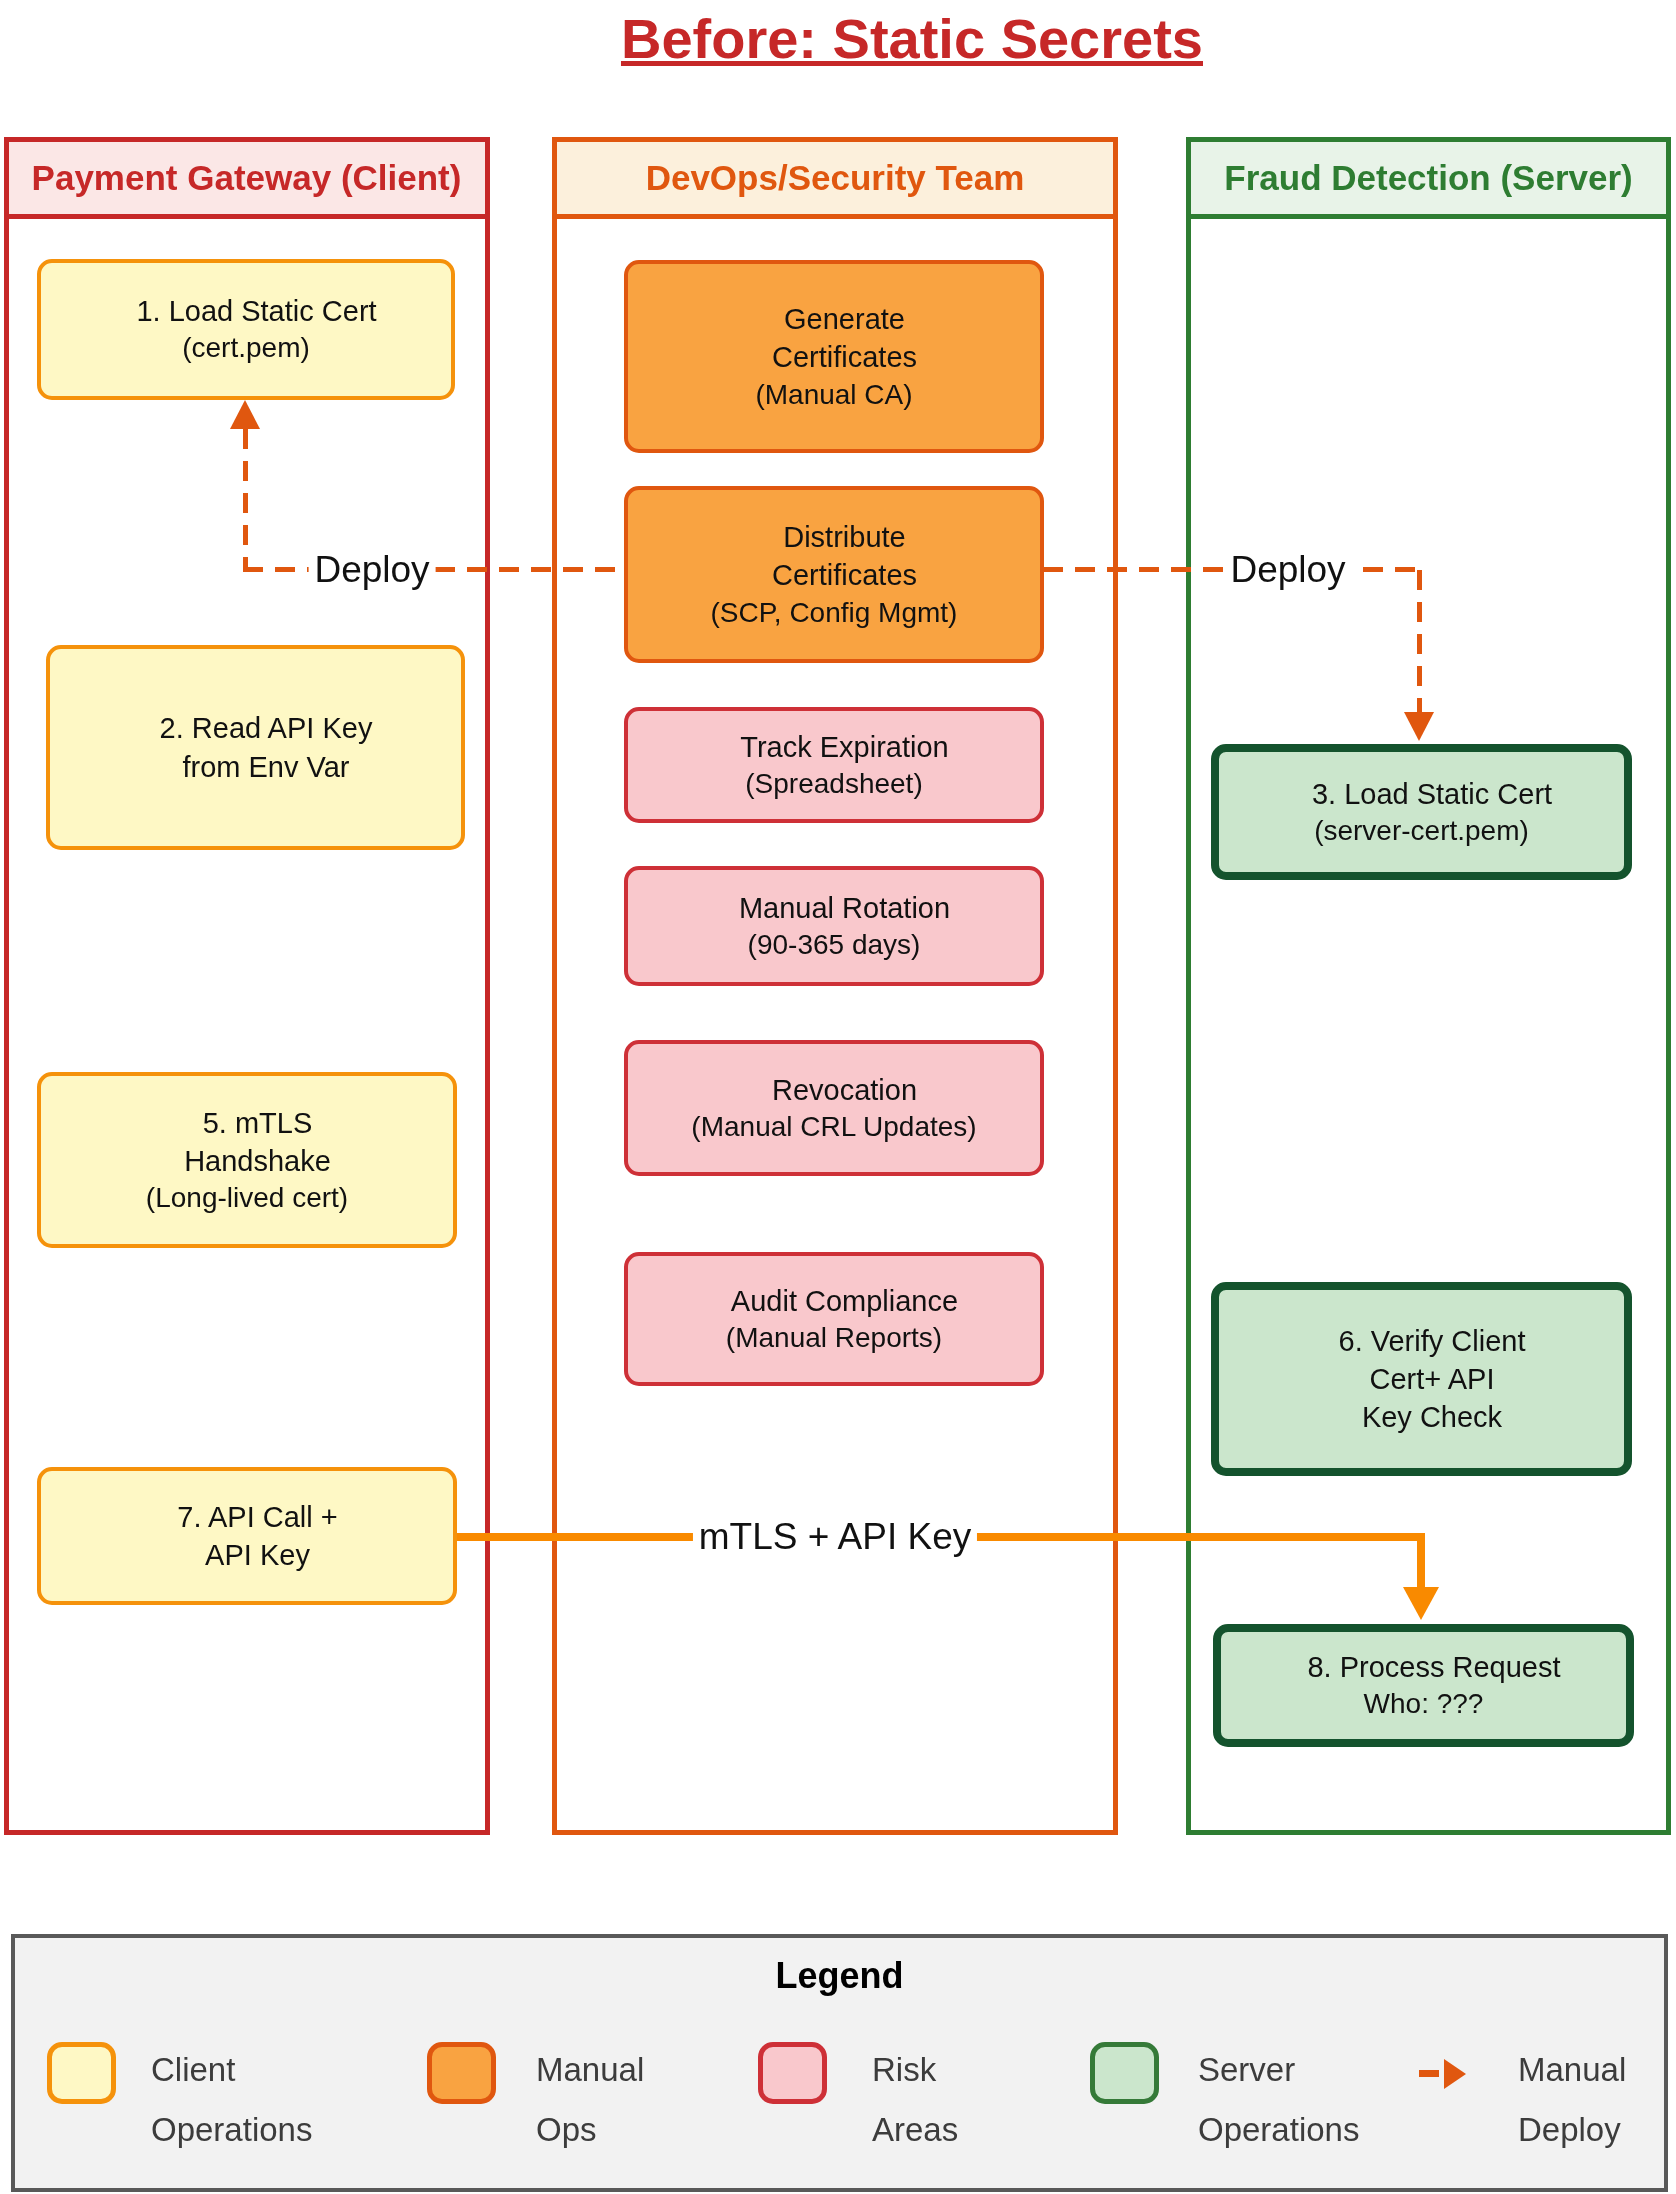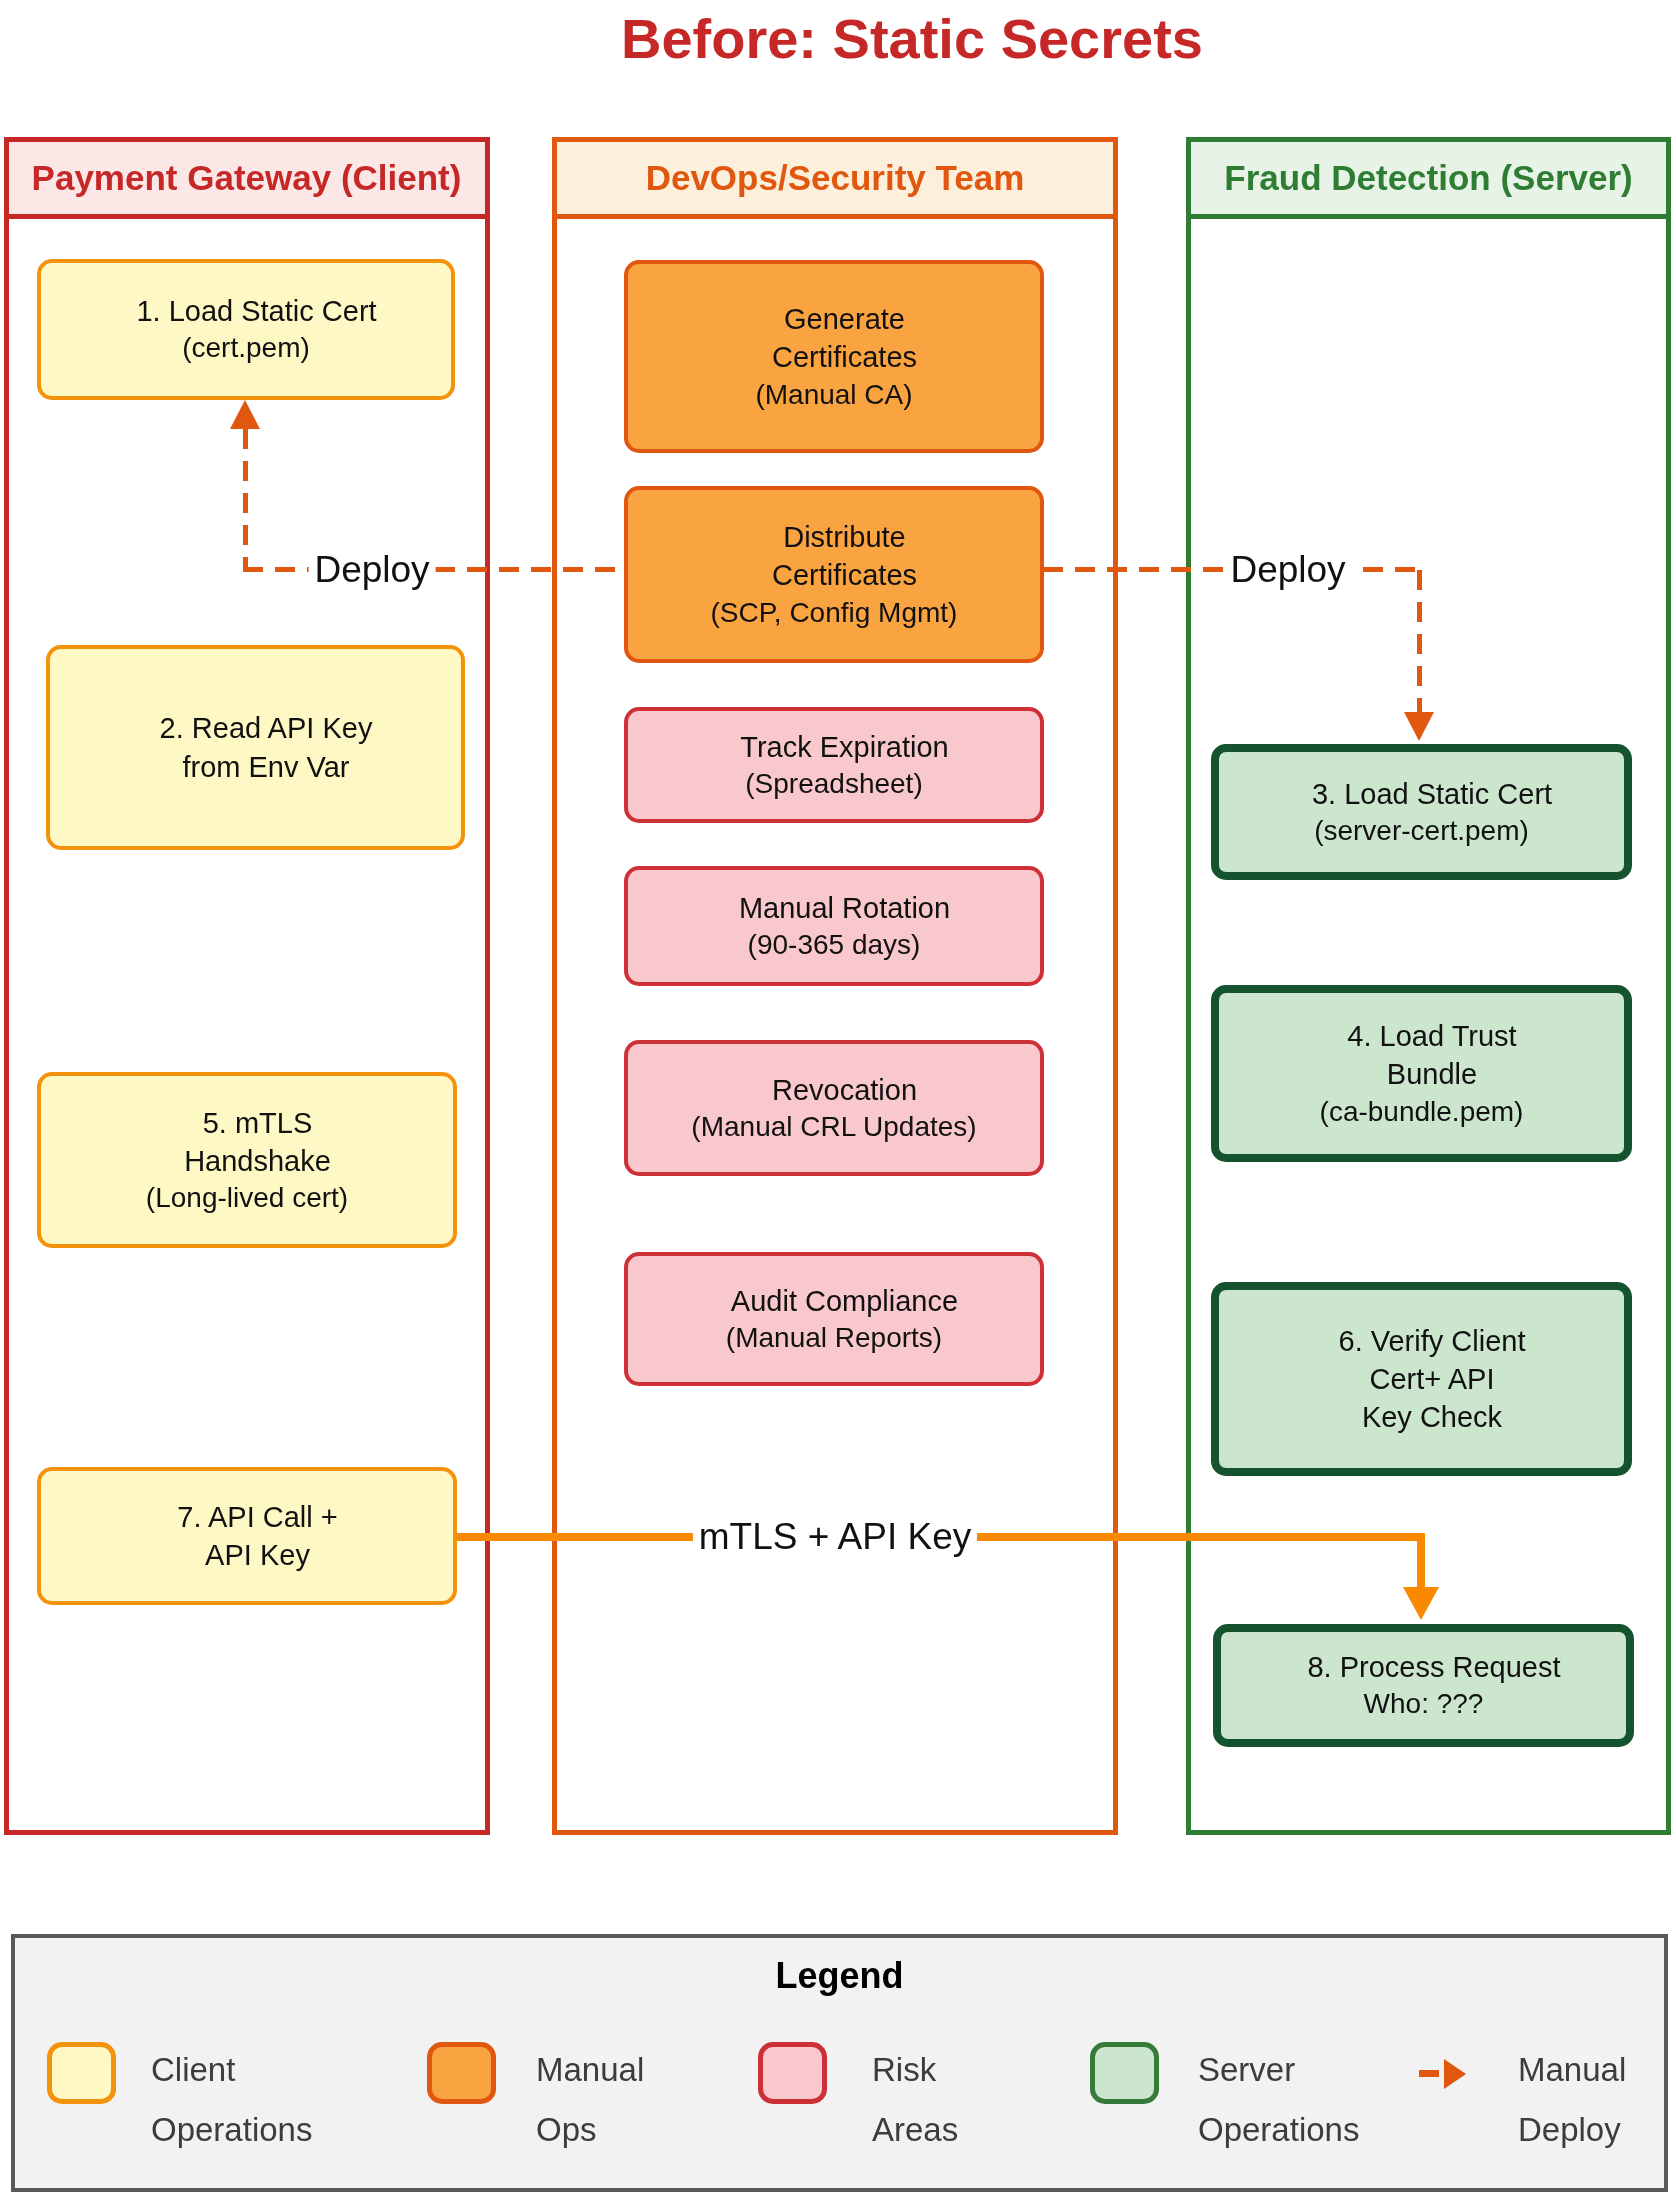--- a/index.html
+++ b/index.html
@@ -1,21 +1,21 @@
 <!DOCTYPE html>
 <html style="font-size:9.2px"><head>
 <meta charset="utf-8">
 <style>
   html,body{margin:0;padding:0;background:#ffffff;}
   *{box-sizing:border-box;}
   .page{position:relative;width:1676px;height:2194px;background:#ffffff;
         font-family:"Liberation Sans", sans-serif;color:#111;overflow:hidden;}
 
   .title{position:absolute;left:564px;top:5.8px;width:696px;margin:0;
-         font-size:56px;font-weight:bold;color:#C62828;text-align:center;}
+         font-size:56px;font-weight:bold;color:#C62828;text-align:center;text-decoration:underline;}
 
   
   .col{position:absolute;top:137px;height:1698px;background:#ffffff;z-index:0;}
   .col-client{left:3.5px;width:486px;border:5.2px solid #C62828;}
   .col-devops{left:552px;width:566px;border:5.2px solid #E0570F;}
   .col-server{left:1186px;width:485px;border:5.2px solid #2E7D32;}
   .col-h{height:77px;display:flex;align-items:center;justify-content:center;
          font-size:35px;font-weight:bold;}
   .h-client{background:#FBE7E6;color:#C62828;border-bottom:5.2px solid #C62828;}
   .h-devops{background:#FCF0DC;color:#E0570F;border-bottom:5.2px solid #E0570F;}
@@ -143,25 +143,20 @@
   </div>
   <div class="node n-pink" style="left:624px;top:1040px;width:420px;height:136px;">
     <div class="nt">Revocation</div>
     <div class="ns">(Manual CRL Updates)</div>
   </div>
 
   <div class="node n-green" style="left:1211px;top:744px;width:421px;height:136px;">
     <div class="nt">3. Load Static Cert</div>
     <div class="ns">(server-cert.pem)</div>
   </div>
-  <div class="node n-green" style="left:1211px;top:985px;width:421px;height:177px;">
-    <div class="nt">4. Load Trust
-Bundle</div>
-    <div class="ns">(ca-bundle.pem)</div>
-  </div>
   <div class="node n-green" style="left:1211px;top:1282px;width:421px;height:194px;">
     <div class="nt">6. Verify Client
 Cert+ API
 Key Check</div>
   </div>
   <div class="node n-green" style="left:1213px;top:1624px;width:421px;height:123px;">
     <div class="nt">8. Process Request</div>
     <div class="ns">Who: ???</div>
   </div>
 

